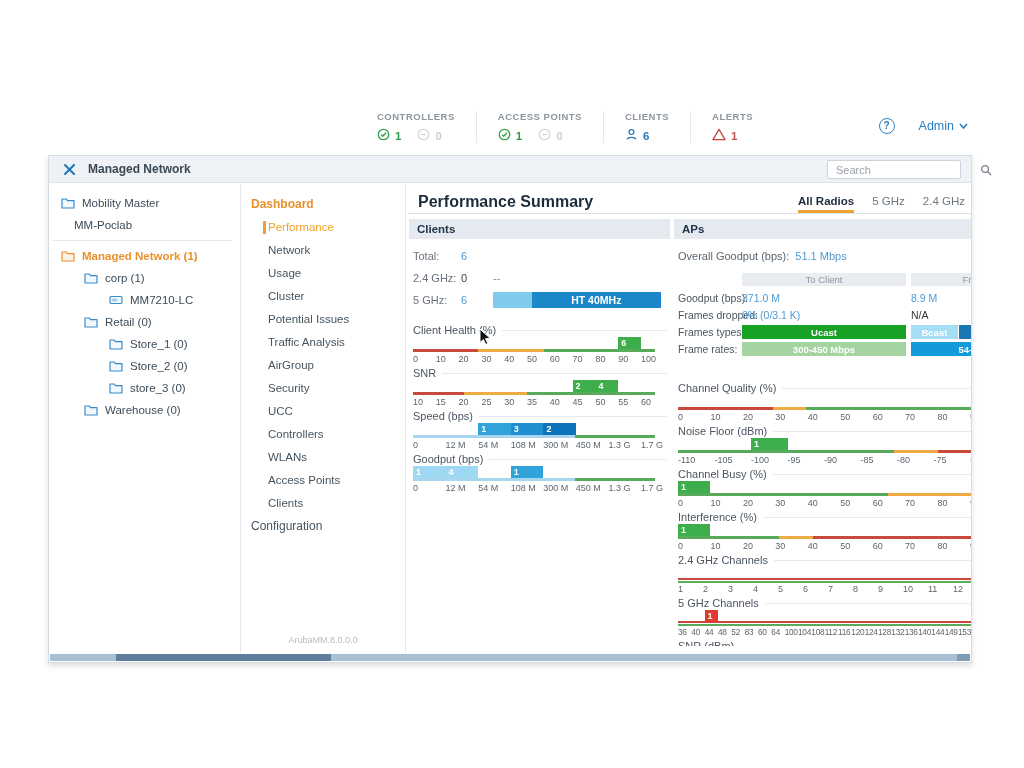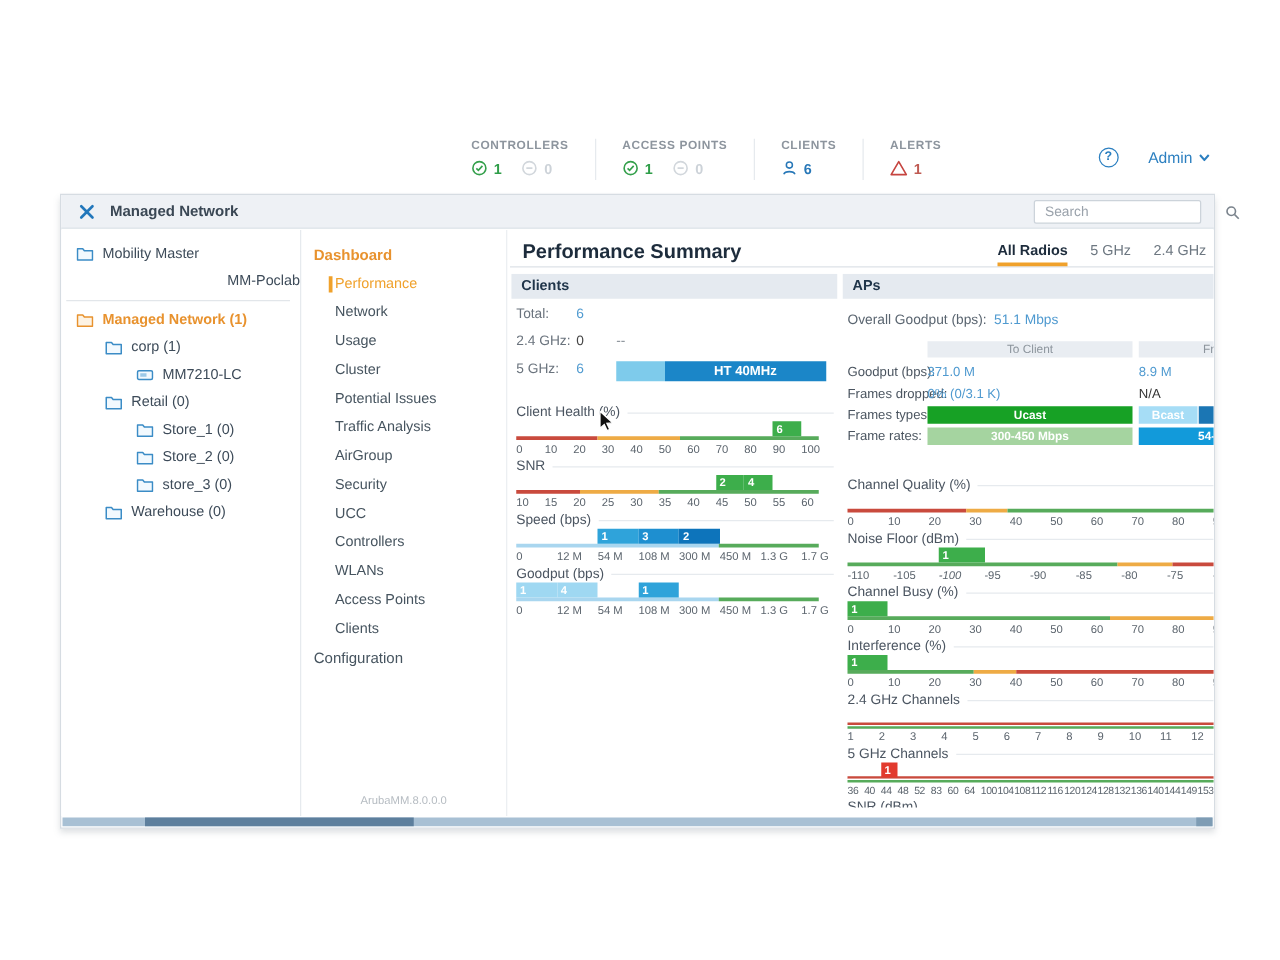--- a/index.html
+++ b/index.html
@@ -55,21 +55,21 @@
   .tabs{margin-left:auto;display:flex;gap:18px;padding-right:6px}
   .tab{font-size:11.5px;color:#6d7781;display:flex;align-items:center;border-bottom:3px solid transparent;cursor:default}
   .tab.active{color:#1d2c3c;font-weight:700;border-bottom-color:#f0a12b}
   .panels{display:flex;margin-top:5px;height:calc(100% - 35px)}
   .panel{background:#fff;overflow:hidden;flex:none}
   .panel.clients{width:261px;margin-left:1px}
   .panel.aps{width:300px;margin-left:4px}
   .panel-header{height:20px;background:#e5eaf0;font-size:11.5px;font-weight:700;color:#20354a;line-height:20px;padding-left:8px}
   .panel-body{padding:6px 0 0 4px;position:relative}
   
-  .c-row{display:flex;height:22px;font-size:11px}
+  .c-row{display:flex;align-items:center;height:22px;font-size:11px}
   .c-label{width:48px;color:#6a737d;flex:none}
   .c-val{width:32px;flex:none;color:#444}
   .c-val.link{color:#4f9ad0}
   .c-extra{color:#868e96}
   .band-bar{display:flex;height:16px;width:168px}
   .band-seg{height:100%;display:flex;align-items:center;justify-content:center;color:#fff;font-size:10.5px;font-weight:700}
   
   .hist{margin-bottom:1px;position:relative}
   .hist-title{display:flex;align-items:center;font-size:11px;color:#4b5561;height:14px;white-space:nowrap}
   .hist-title .rule{flex:1;border-top:1px solid #e6eaee;margin-left:6px;margin-right:3px}
@@ -205,21 +205,21 @@
   <div class="cols">
     <div class="tree-col" id="tree">
         <div class="tree-item" style="padding-left: 12px;">
           <span class="ticon">
             <svg width="14" height="12" viewBox="0 0 14 12">
               <path d="M1 2h4.2l1.3 1.6H13v7.4H1z" fill="#f2f9fe" stroke="#3b8cc6" stroke-width="1.2" stroke-linejoin="round"></path>
             </svg>
           </span>
           <span class="tlabel">Mobility Master</span>
         </div>
-        <div class="tree-item" style="padding-left: 25px; justify-content: flex-end;">
+        <div class="tree-item" style="padding-left: 25px;">
           <span class="tlabel">MM-Poclab</span>
         </div>
         <div class="tree-sep"></div>
         <div class="tree-item active" style="padding-left: 12px;">
           <span class="ticon">
             <svg width="14" height="12" viewBox="0 0 14 12">
               <path d="M1 2h4.2l1.3 1.6H13v7.4H1z" fill="#fdf3e4" stroke="#e8922e" stroke-width="1.2" stroke-linejoin="round"></path>
             </svg>
           </span>
           <span class="tlabel">Managed Network (1)</span>
@@ -513,21 +513,21 @@
                 </div>
                 <div class="hist-axis">
                   <div class="hist-line">
                     <div class="seg" style="width: 64%; background: rgb(87, 171, 91);"></div>
                     <div class="seg" style="width: 13%; background: rgb(238, 171, 69);"></div>
                     <div class="seg" style="width: 23%; background: rgb(201, 74, 61);"></div>
                   </div>
                   <div class="hblock" style="left: 73px; width: 36.5px; background: rgb(61, 174, 75);">1</div>
                   <span class="htick" style="left: 0px;">-110</span>
                   <span class="htick" style="left: 36.5px;">-105</span>
-                  <span class="htick" style="left: 73px; font-style: italic;">-100</span>
+                  <span class="htick" style="left: 73px;">-100</span>
                   <span class="htick" style="left: 109.5px;">-95</span>
                   <span class="htick" style="left: 146px;">-90</span>
                   <span class="htick" style="left: 182.5px;">-85</span>
                   <span class="htick" style="left: 219px;">-80</span>
                   <span class="htick" style="left: 255.5px;">-75</span>
                   <span class="htick" style="left: 292px;">-70</span>
                 </div>
               </div>
               <div class="hist">
                 <div class="hist-title">

